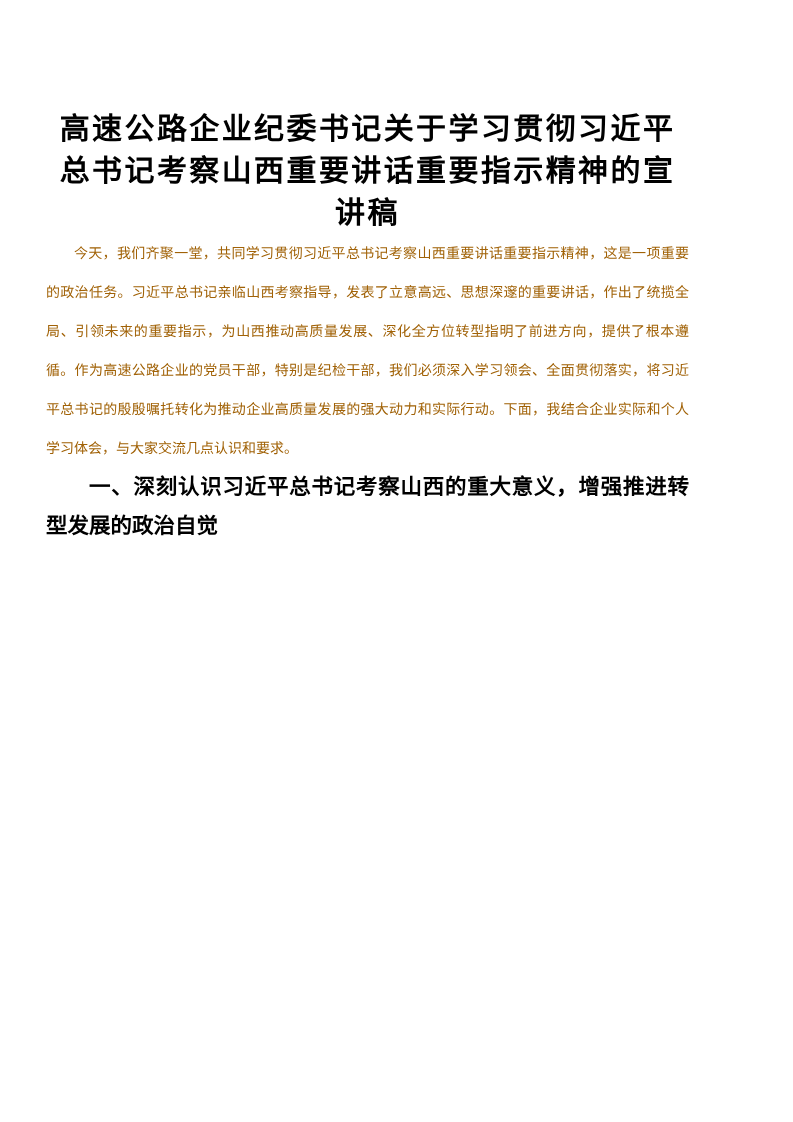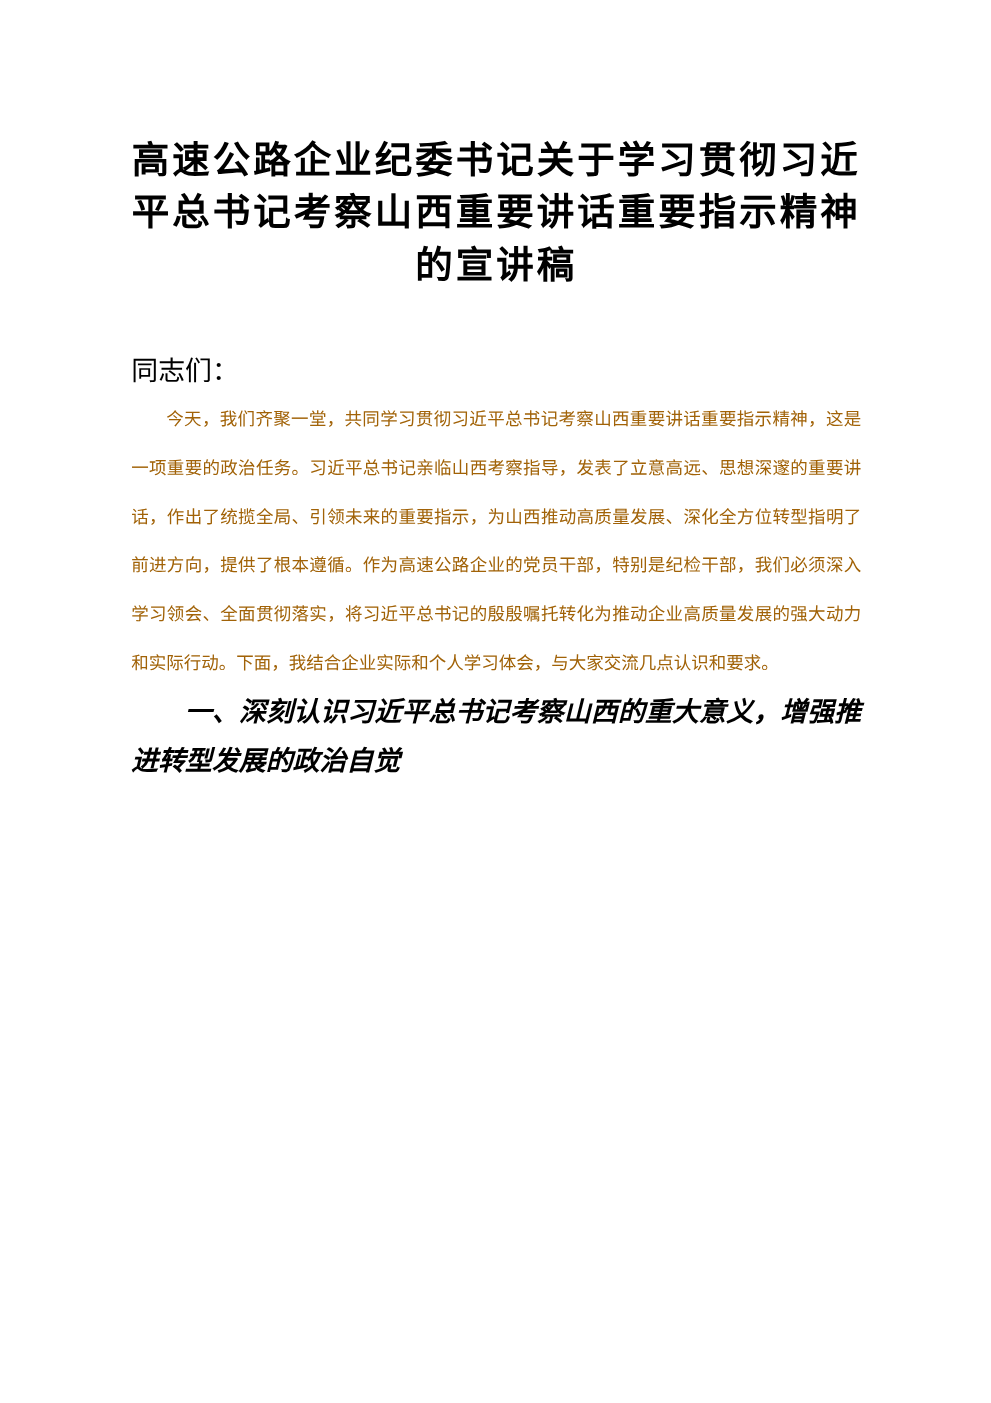--- a/index.html
+++ b/index.html
@@ -10,21 +10,21 @@
   body {
     width: 793px;
     height: 1122px;
     overflow: hidden;
     color: #000000;
   }
   .page {
     box-sizing: border-box;
     width: 793px;
     height: 1122px;
-    padding: 108px 104px 40px 105px;
+    padding: 108px 104px 40px 46px;
     background: #ffffff;
     font-family: "Liberation Serif", "DejaVu Serif", serif;
   }
   .doc-title {
     margin: 0;
     font-family: "Liberation Sans", "DejaVu Sans", sans-serif;
     font-weight: bold;
     font-size: 30px;
     line-height: 42px;
     letter-spacing: 2.4px;
@@ -50,28 +50,26 @@
   .section-heading {
     margin: 0;
     font-family: "Liberation Sans", "DejaVu Sans", sans-serif;
     font-weight: bold;
     font-size: 21.5px;
     line-height: 39px;
     text-indent: 2em;
     text-align: justify;
     text-justify: inter-ideograph;
     color: #000000;
-    font-style: italic;
   }
 </style>
 </head>
 <body>
 
 <div class="page">
   <h1 class="doc-title">高速公路企业纪委书记关于学习贯彻习近平总书记考察山西重要讲话重要指示精神的宣讲稿</h1>
 
-  <p class="salutation">同志们：</p>
 
   <p class="body-para">今天，我们齐聚一堂，共同学习贯彻习近平总书记考察山西重要讲话重要指示精神，这是一项重要的政治任务。习近平总书记亲临山西考察指导，发表了立意高远、思想深邃的重要讲话，作出了统揽全局、引领未来的重要指示，为山西推动高质量发展、深化全方位转型指明了前进方向，提供了根本遵循。作为高速公路企业的党员干部，特别是纪检干部，我们必须深入学习领会、全面贯彻落实，将习近平总书记的殷殷嘱托转化为推动企业高质量发展的强大动力和实际行动。下面，我结合企业实际和个人学习体会，与大家交流几点认识和要求。</p>
 
   <h2 class="section-heading">一、深刻认识习近平总书记考察山西的重大意义，增强推进转型发展的政治自觉</h2>
 
 </div>
 
 </body></html>

